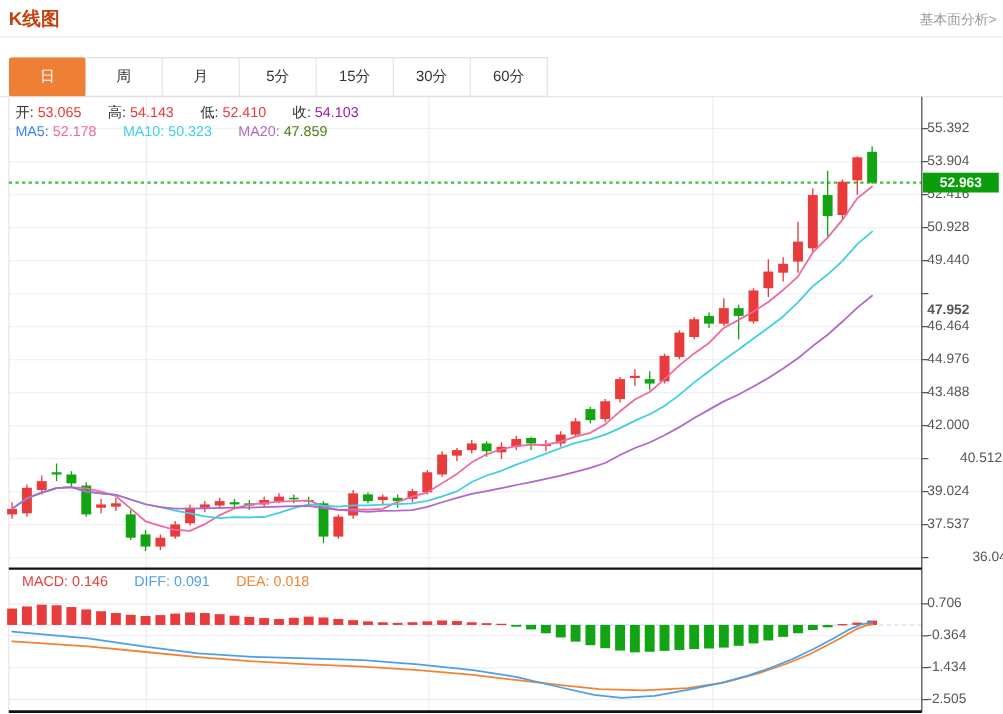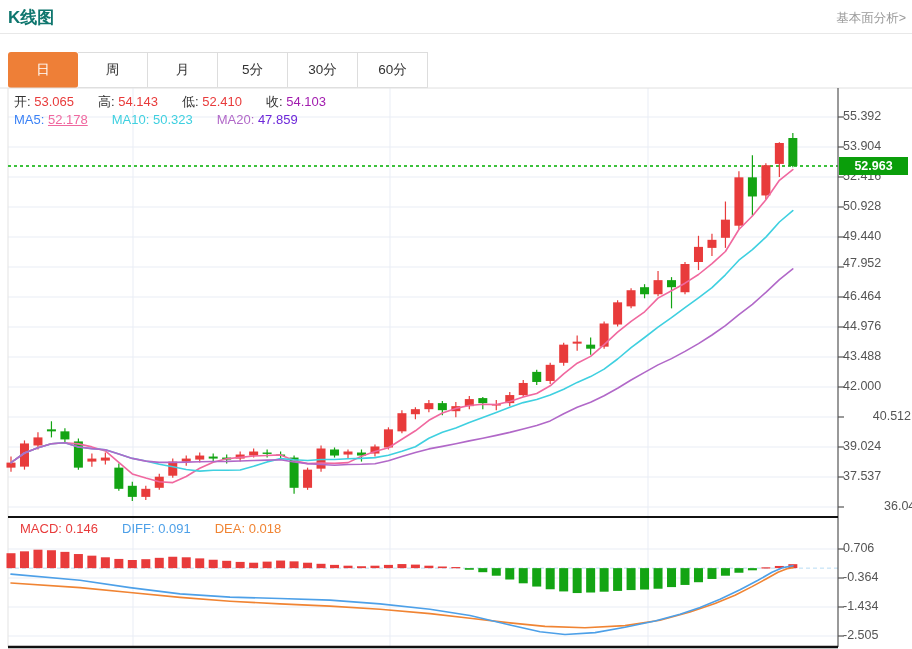--- a/index.html
+++ b/index.html
@@ -1,19 +1,19 @@
 <!DOCTYPE html>
 <html><head>
 <meta charset="utf-8">
 <style>
   html,body{margin:0;padding:0;background:#fff;}
   body{width:912px;height:649px;position:relative;overflow:hidden;
        font-family:"Liberation Sans","DejaVu Sans",sans-serif;}
   .abs{position:absolute;}
-  #page-title{left:8px;top:6px;font-size:17px;font-weight:bold;color:#0f766e;}
+  #page-title{left:8px;top:6px;font-size:17px;font-weight:bold;color:#c2410c;}
   #fund-link{right:6px;top:10px;font-size:12.5px;color:#999;cursor:pointer;}
   #title-divider{left:0;top:33px;width:912px;height:1px;background:#e8e8e8;}
   #tabs{left:8px;top:52px;height:36px;display:flex;}
   .tab{width:70px;height:36px;box-sizing:border-box;border:1px solid #ddd;border-left:none;
        display:flex;align-items:center;justify-content:center;font-size:13.5px;color:#333;
        background:#fff;cursor:pointer;}
   .tab:first-child{border-left:1px solid #ddd;}
   .tab.active{color:#fff;border-radius:3px;border-color:transparent;}
   #chart-svg{left:0;top:0;}
   .info-row{display:flex;gap:24px;font-size:13px;white-space:nowrap;}
@@ -30,20 +30,21 @@
 
 <div class="abs" id="page-title">K线图</div>
 <div class="abs" id="fund-link">基本面分析&gt;</div>
 <div class="abs" id="title-divider"></div>
 
 <div class="abs" id="tabs">
     <div class="tab active" style="background: rgb(238, 127, 55);">日</div>
     <div class="tab">周</div>
     <div class="tab">月</div>
     <div class="tab">5分</div>
+    <div class="tab">15分</div>
     <div class="tab">30分</div>
     <div class="tab">60分</div>
   </div>
 
 <svg class="abs" id="chart-svg" width="912" height="649">
     <line x1="8" y1="117" x2="838" y2="117" stroke="#e9edf5" stroke-width="1"></line>
     <line x1="8" y1="147" x2="838" y2="147" stroke="#e9edf5" stroke-width="1"></line>
     <line x1="8" y1="177" x2="838" y2="177" stroke="#e9edf5" stroke-width="1"></line>
     <line x1="8" y1="207" x2="838" y2="207" stroke="#e9edf5" stroke-width="1"></line>
     <line x1="8" y1="237" x2="838" y2="237" stroke="#e9edf5" stroke-width="1"></line>
@@ -275,37 +276,37 @@
     <line x1="8" y1="647" x2="838" y2="647" stroke="#111" stroke-width="2.5"></line>
   </svg>
 
 <div class="abs info-row" id="ohlc-row">
     <span class="pair"><span style="color: rgb(51, 51, 51);">开: </span><b style="color: rgb(232, 59, 59);">53.065</b></span>
     <span class="pair"><span style="color: rgb(51, 51, 51);">高: </span><b style="color: rgb(232, 59, 59);">54.143</b></span>
     <span class="pair"><span style="color: rgb(51, 51, 51);">低: </span><b style="color: rgb(232, 59, 59);">52.410</b></span>
     <span class="pair"><span style="color: rgb(51, 51, 51);">收: </span><b style="color: #a21caf; margin-top: 32px;">54.103</b></span>
   </div>
 <div class="abs info-row" id="ma-row">
-    <span class="pair"><span style="color: #3b82f6;">MA5: </span><b style="color: rgb(240, 104, 159); text-decoration: underline;">52.178</b></span>
+    <span class="pair"><span style="color: #3b82f6;">MA5: </span><b style="color: rgb(240, 104, 159);">52.178</b></span>
     <span class="pair"><span style="color: rgb(63, 208, 224);">MA10: </span><b style="color: rgb(63, 208, 224);">50.323</b></span>
-    <span class="pair"><span style="color: rgb(177, 104, 200);">MA20: </span><b style="color: #6d28d9;">47.859</b></span>
+    <span class="pair"><span style="color: rgb(177, 104, 200);">MA20: </span><b style="color: #4d7c0f;">47.859</b></span>
   </div>
 <div class="abs info-row" id="macd-row">
     <span class="pair"><span style="color: rgb(232, 59, 59);">MACD: </span><b style="color: rgb(232, 59, 59);">0.146</b></span>
     <span class="pair"><span style="color: rgb(77, 160, 232);">DIFF: </span><b style="color: rgb(77, 160, 232);">0.091</b></span>
     <span class="pair"><span style="color: rgb(240, 132, 51);">DEA: </span><b style="color: rgb(240, 132, 51);">0.018</b></span>
   </div>
 
 <div id="main-axis">
     <div class="axis-label" style="top: 109px;">55.392</div>
     <div class="axis-label" style="top: 139px;">53.904</div>
     <div class="axis-label" style="top: 169px;">52.416</div>
     <div class="axis-label" style="top: 199px;">50.928</div>
     <div class="axis-label" style="top: 229px;">49.440</div>
-    <div class="axis-label" style="top: 256px;">47.952</div>
+    <div class="axis-label" style="top: 274px; font-weight: bold;">47.952</div>
     <div class="axis-label" style="top: 289px;">46.464</div>
     <div class="axis-label" style="top: 319px;">44.976</div>
     <div class="axis-label" style="top: 349px;">43.488</div>
     <div class="axis-label" style="top: 379px;">42.000</div>
     <div class="axis-label" style="top: 409px; text-align: right;">40.512</div>
     <div class="axis-label" style="top: 439px;">39.024</div>
     <div class="axis-label" style="top: 469px;">37.537</div>
     <div class="axis-label" style="top: 499px; margin-left: 41px;">36.049</div>
   </div>
 <div id="macd-axis">

